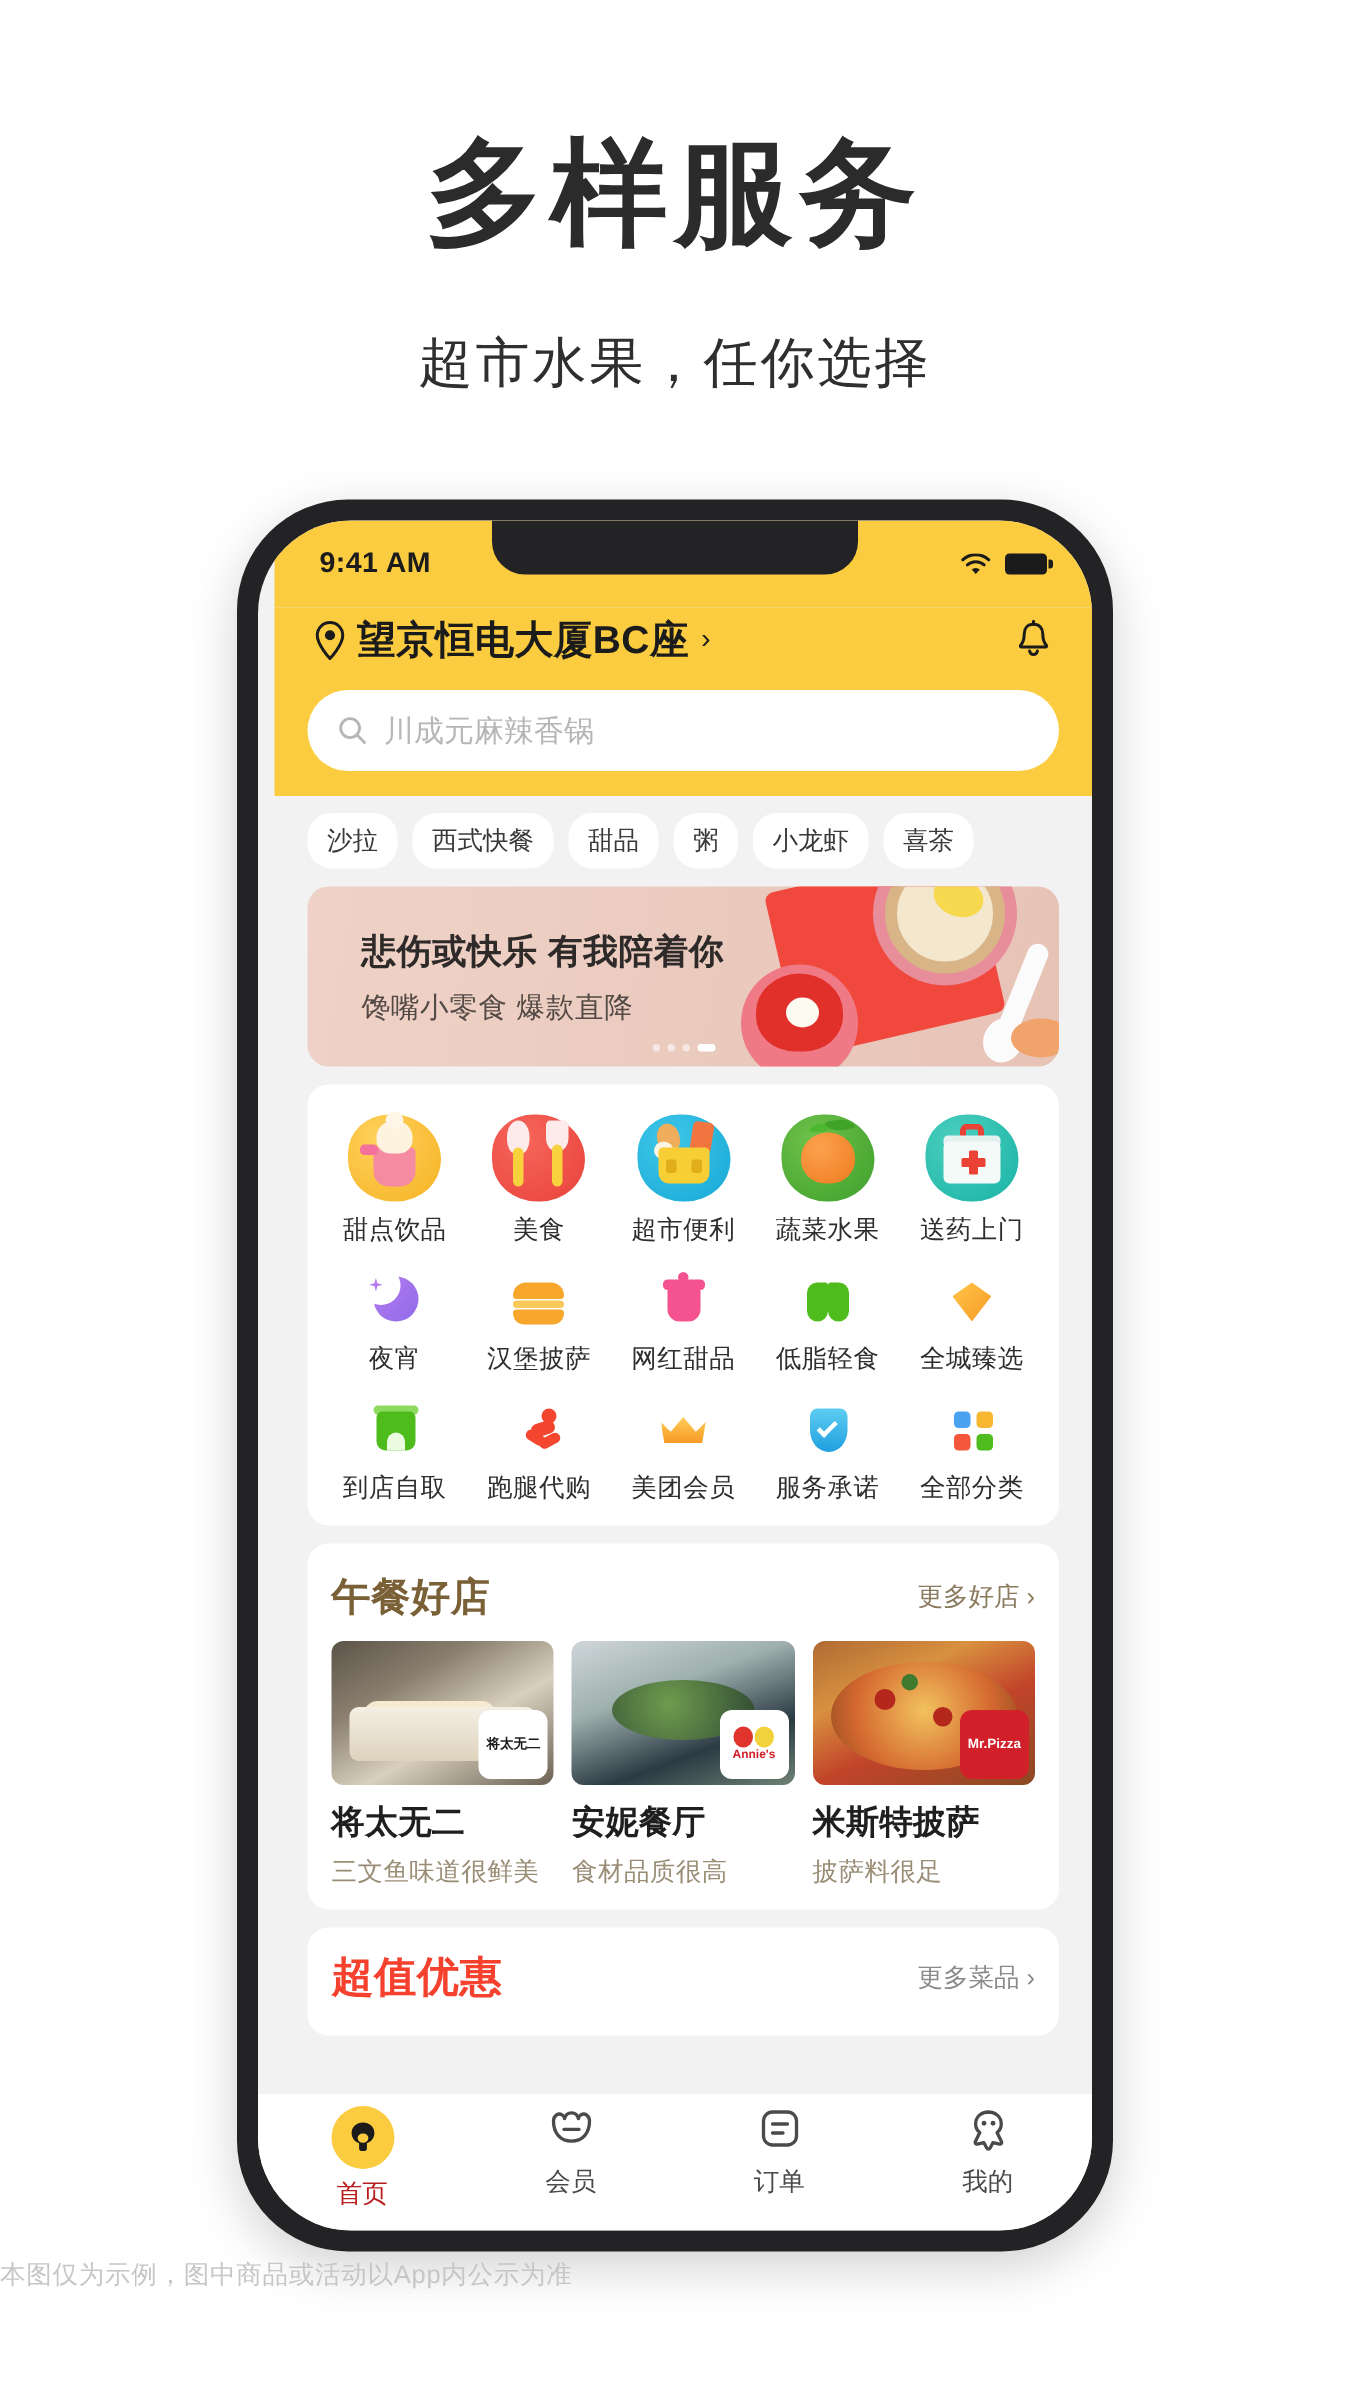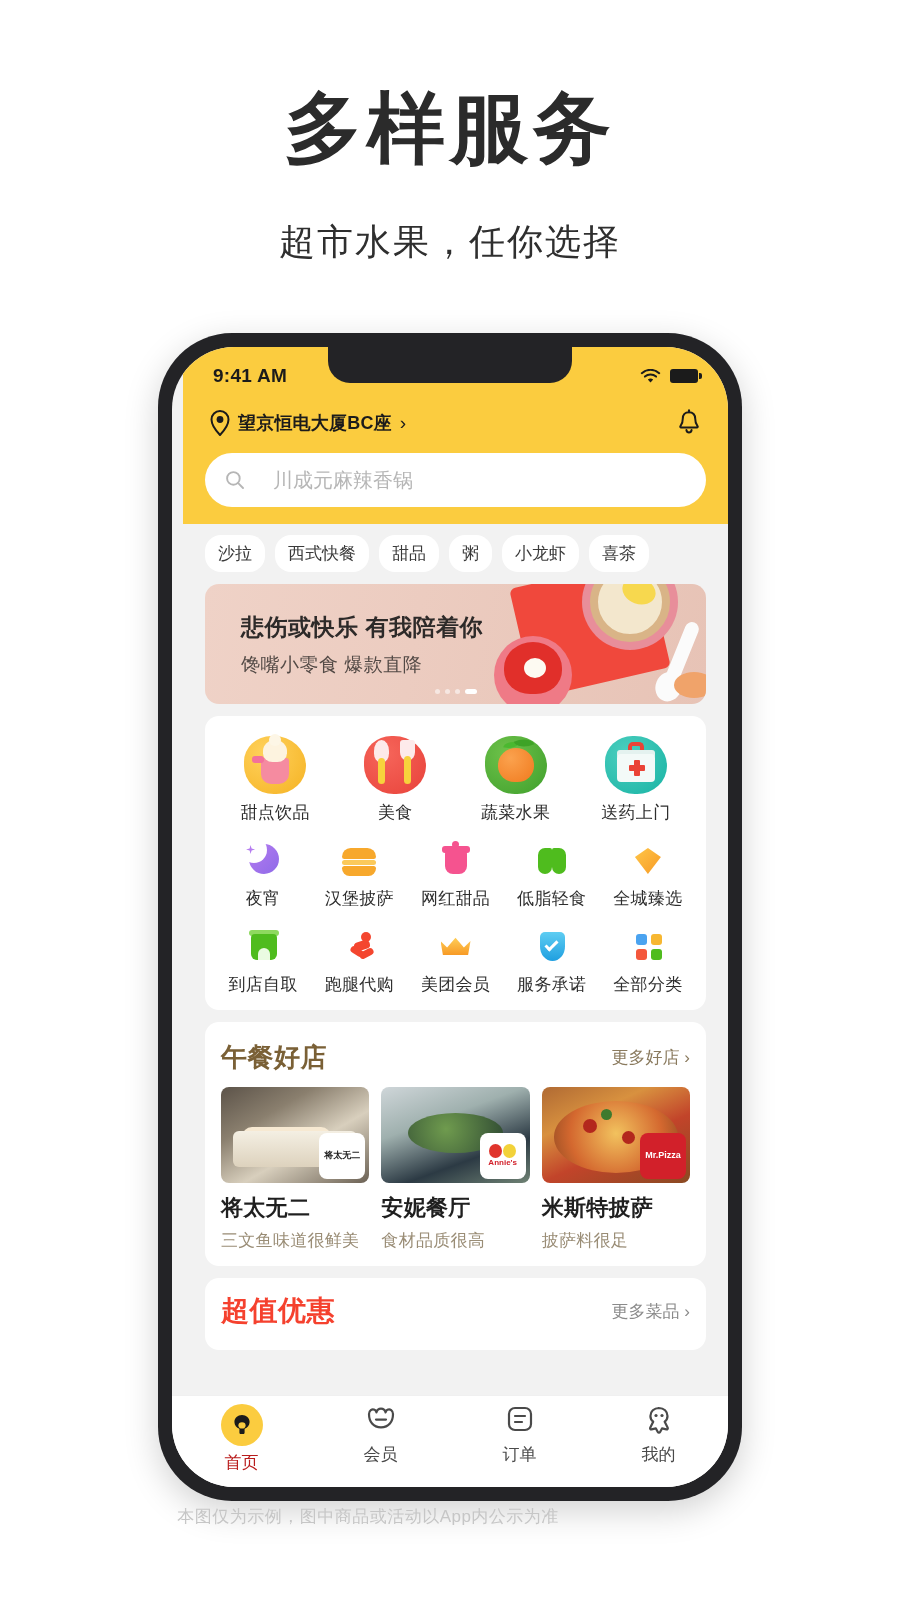--- a/index.html
+++ b/index.html
@@ -66,28 +66,28 @@
     content:""; position:absolute; right:-4px; top:4px;
     width:3px; height:6px; border-radius:0 2px 2px 0; background:#1b1b1b;
   }
 
   
   .app-header {
     background: #fbcc3f; padding: 4px 26px 16px 26px;
     display: flex; align-items: center; justify-content: space-between;
   }
   .loc { display: flex; align-items: center; gap: 7px; }
-  .loc-text { font-size: 18px; font-weight: 700; color: #1b1b1b; letter-spacing: .2px; }
+  .loc-text { font-size: 26px; font-weight: 700; color: #1b1b1b; letter-spacing: .2px; }
   .loc-arrow { font-size: 19px; color: #1b1b1b; margin-left: 1px; }
 
   
   .search-wrap { background: #fbcc3f; padding: 0 22px 14px 22px; }
   .searchbar {
     height: 54px; background: #fff; border-radius: 27px;
-    display: flex; align-items: center; gap: 28px; padding: 0 20px;
+    display: flex; align-items: center; gap: 11px; padding: 0 20px;
   }
   .search-ph { font-size: 20px; color: #b6b6b6; }
 
   .yellow-tail {
     background: linear-gradient(#fbcc3f 0 50%, #f2f2f2 50% 100%);
     height: 6px;
   }
 
   
   .chips {
@@ -293,21 +293,21 @@
   .tab { flex:1; display:flex; flex-direction:column; align-items:center; gap:5px; }
   .tab-lbl { font-size:17px; color:#4a4a4a; }
   .tab.active .tab-lbl { color:#b91c1c; font-weight:400; }
   .kang-circle {
     width:42px;height:42px;border-radius:50%;background:#fbcc3f;
     display:flex;align-items:center;justify-content:center;
   }
 
   
   .footnote {
-    position:absolute; top:1505px; left:0; width:736px; text-align:center;
+    position:absolute; top:1505px; left:0; width:736px; text-align:left;
     font-size:17px; color:#c6c6c6; letter-spacing:.5px;
   }
 </style>
 </head>
 <body>
 
 <div class="page">
 
   <div class="promo-title">多样服务</div>
   <div class="promo-sub">超市水果，任你选择</div>
@@ -403,20 +403,30 @@
           <div class="gcell">
             <div class="ico-big">
               <div class="blob bl-red"></div>
                 <div class="fk-spoon"></div>
                 <div class="fk-fork"></div>
             </div>
             <div class="lbl">美食</div>
           </div>
           <div class="gcell">
             <div class="ico-big">
+              <div class="blob bl-blu"></div>
+                <div class="bread"></div>
+                <div class="juice"></div>
+                <div class="egg"></div>
+                <div class="basket"></div>
+            </div>
+            <div class="lbl">超市便利</div>
+          </div>
+          <div class="gcell">
+            <div class="ico-big">
               <div class="blob bl-grn"></div>
                 <div class="leaf2"></div>
                 <div class="leaf1"></div>
                 <div class="peach"></div>
             </div>
             <div class="lbl">蔬菜水果</div>
           </div>
           <div class="gcell">
             <div class="ico-big">
               <div class="blob bl-tea"></div>

